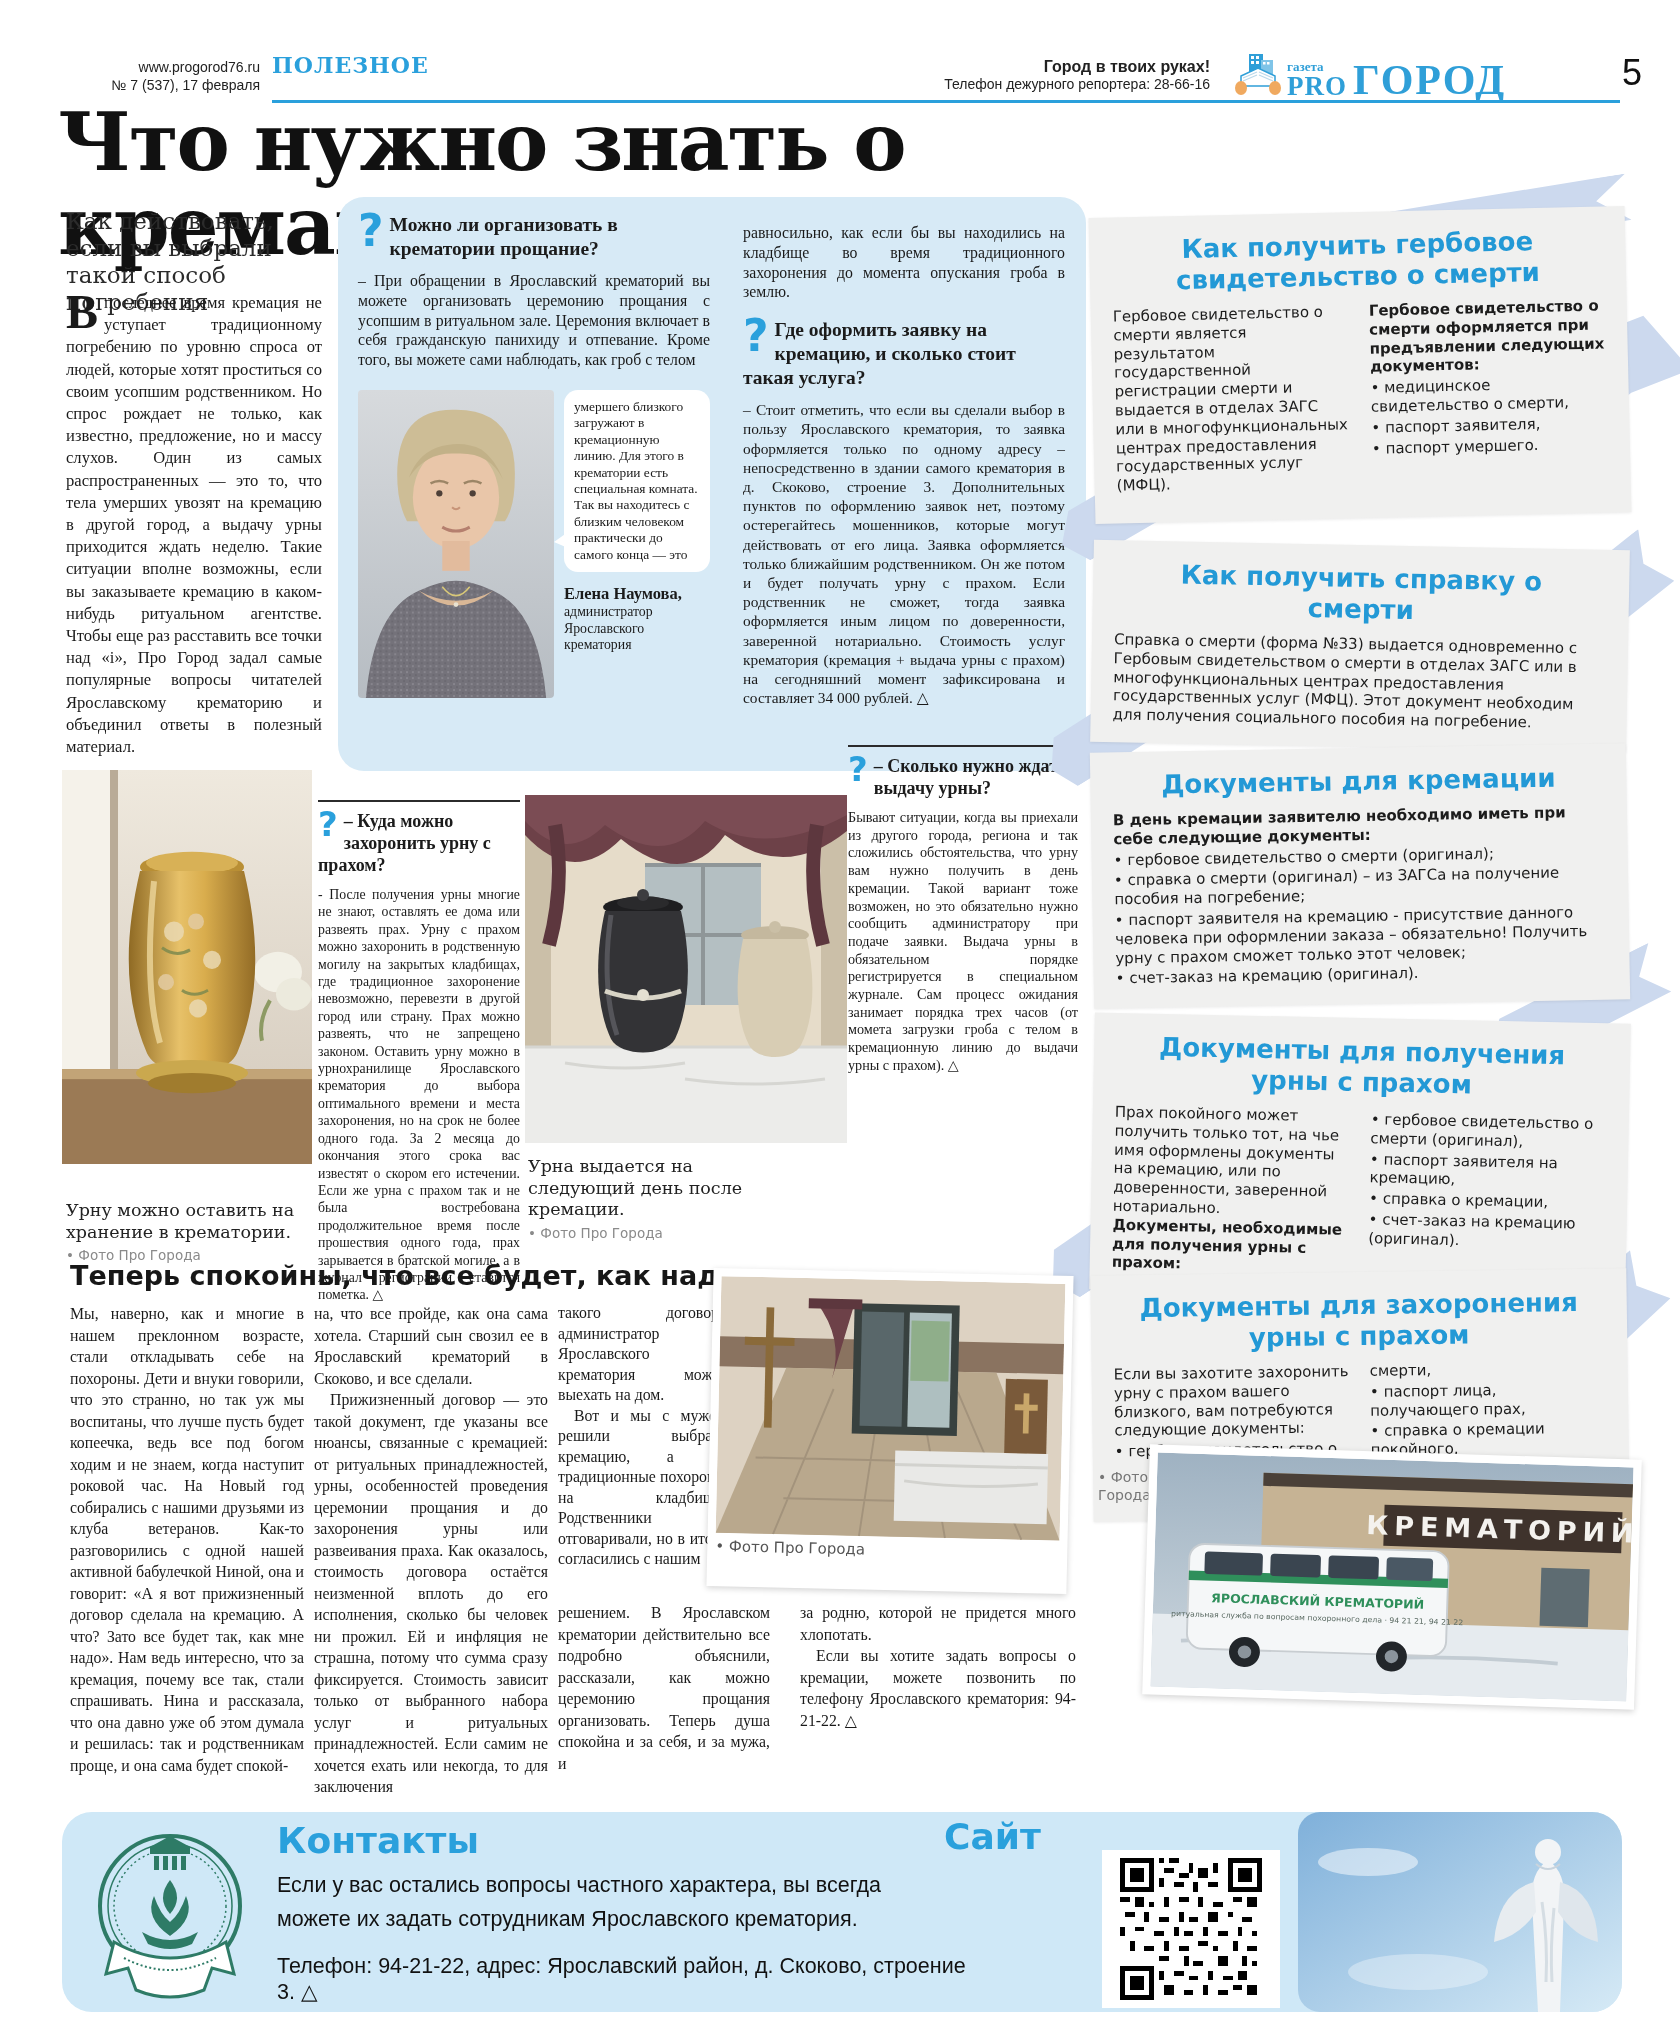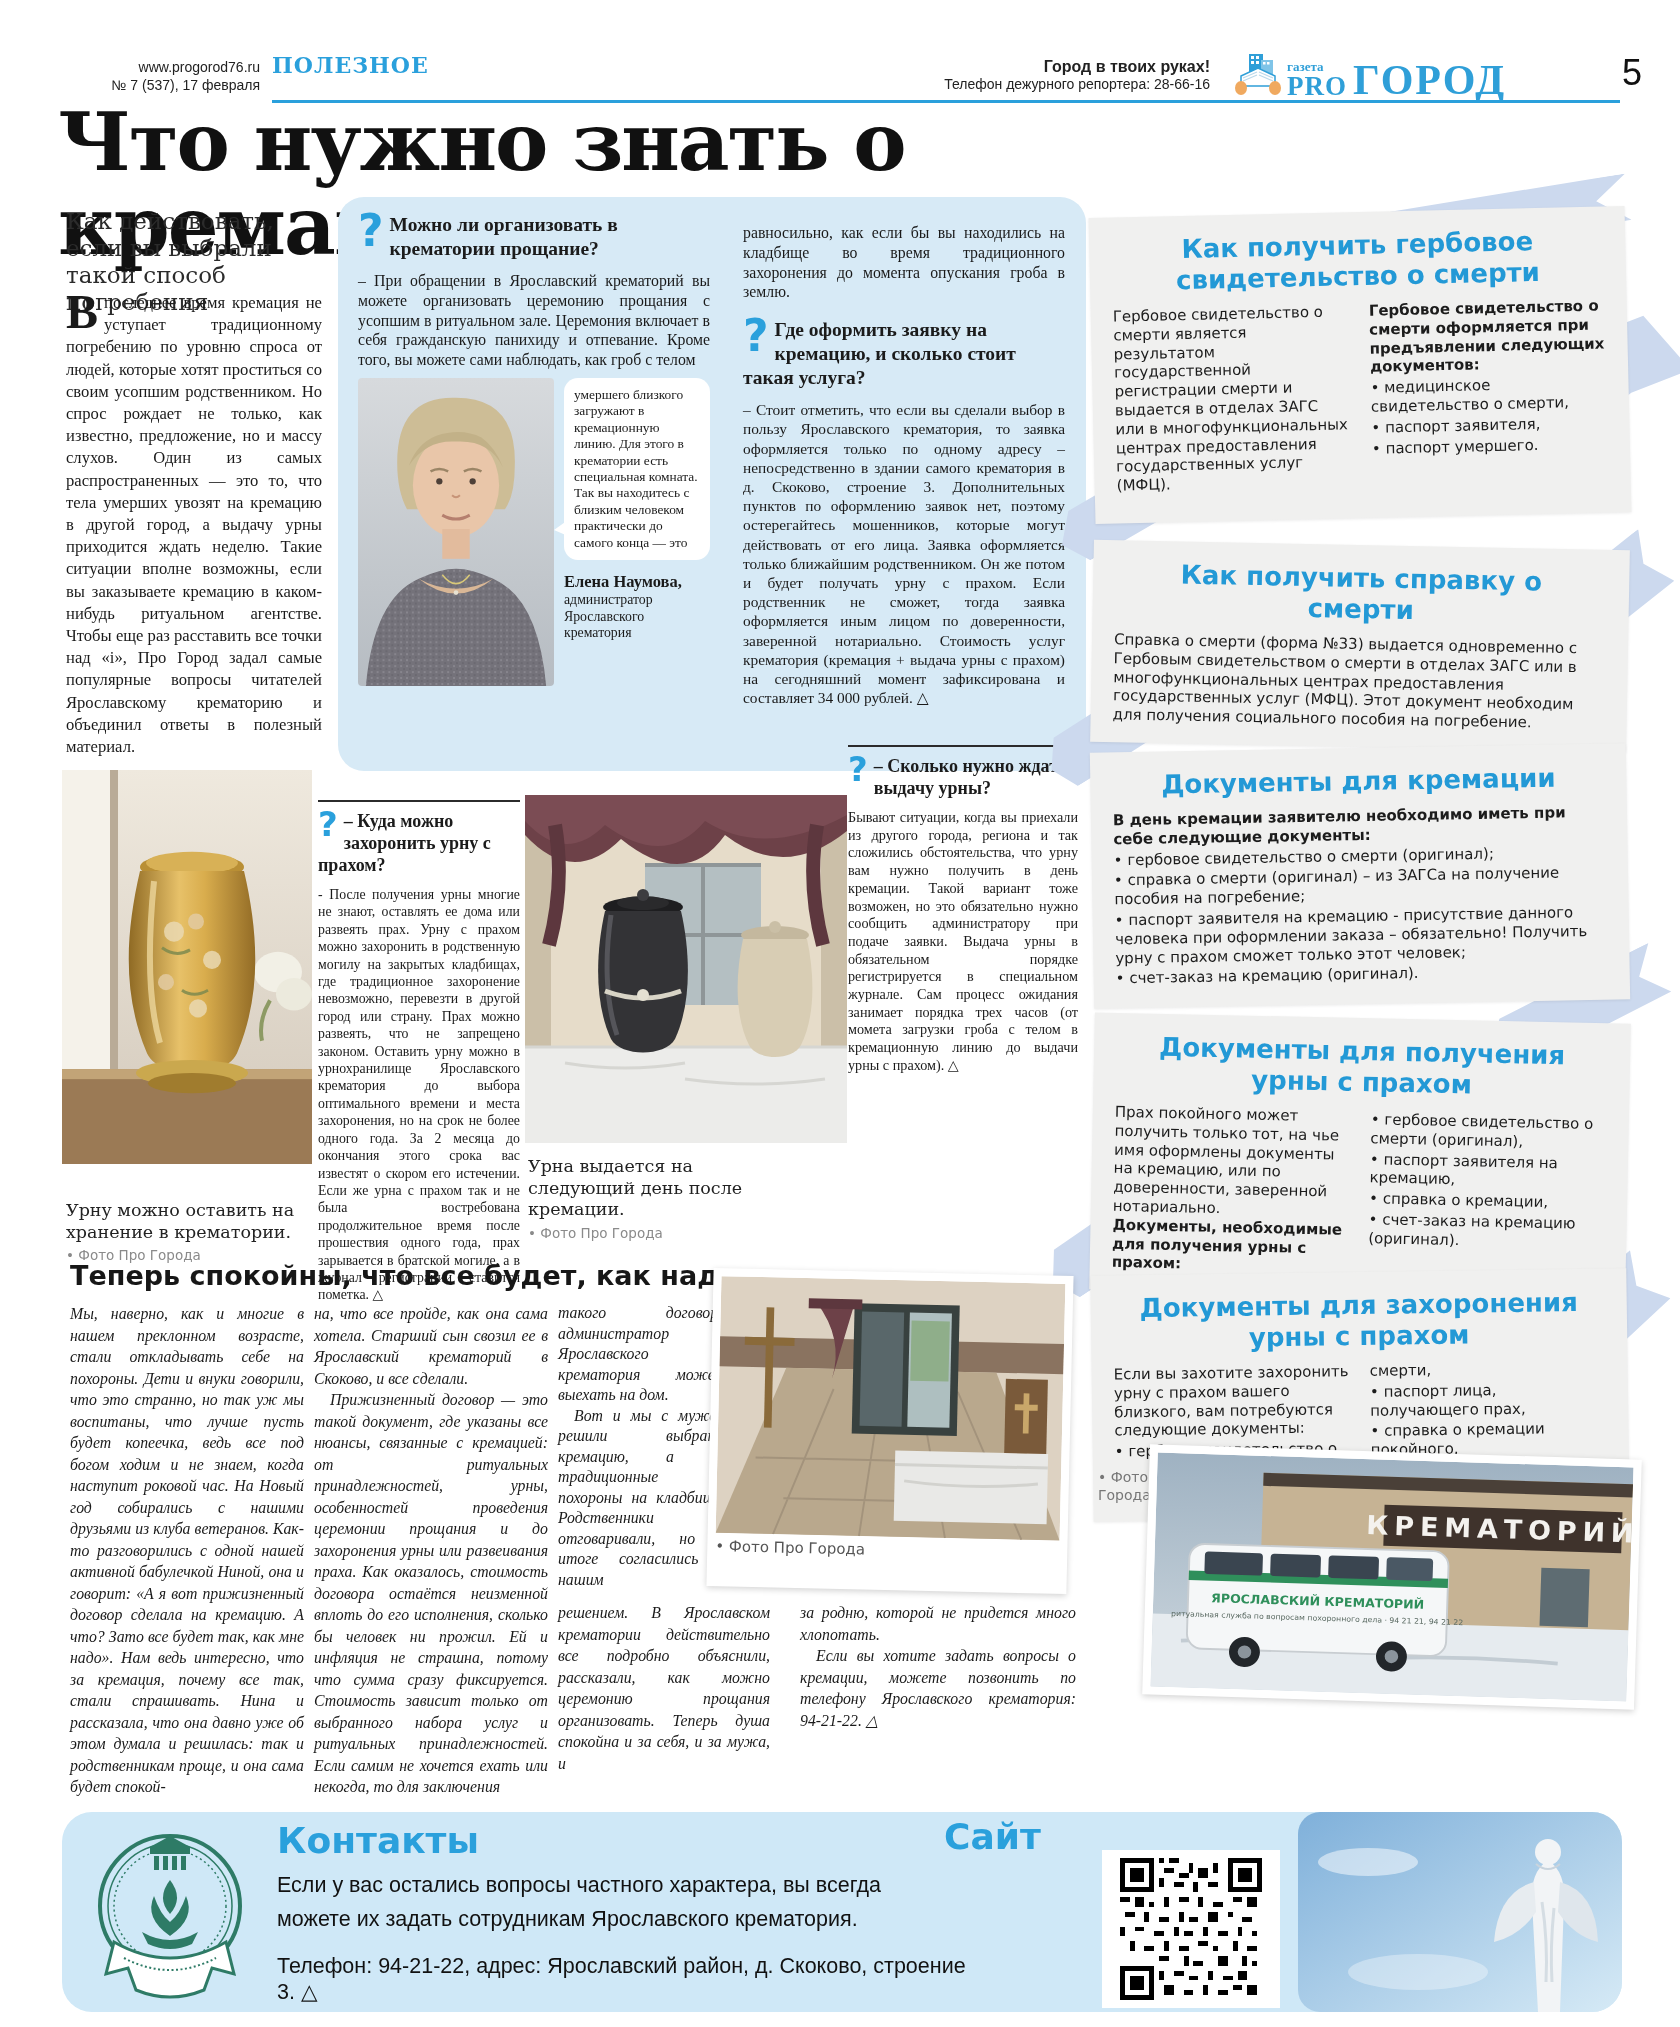--- a/index.html
+++ b/index.html
@@ -34,21 +34,21 @@
   .dropcap { float:left; font-size:48px; line-height:40px; font-weight:bold; padding-right:6px; }
 
   
   .qa-box { left:338px; top:197px; width:748px; height:574px; background:#d7eaf6; border-radius:26px; overflow:hidden; }
   .qa-colL { position:absolute; left:20px; top:16px; width:352px; }
   .qa-colR { position:absolute; left:405px; top:26px; width:322px; }
   .qmark { float:left; font-family:"DejaVu Sans",sans-serif; font-weight:bold; font-size:44px;
            line-height:36px; color:#2aa0dc; padding-right:6px; }
   .question { font-weight:bold; font-size:19.5px; line-height:24px; color:#1b1b1b; }
   .answer { margin-top:10px; font-size:15.8px; line-height:19.8px; }
-  .photo-row { display:flex; margin-top:8px; }
+  .photo-row { display:flex; margin-top:20px; }
   .elena { width:196px; height:308px; flex:none; border-radius:4px; overflow:hidden; }
   .elena svg { display:block; width:100%; height:100%; }
   .bubble-col { margin-left:10px; width:146px; }
   .bubble { position:relative; background:#fff; border-radius:14px; padding:9px 10px; font-size:13.4px; line-height:16.4px; }
   .bubble:after { content:""; position:absolute; left:-10px; bottom:24px; width:0; height:0;
                   border-top:10px solid transparent; border-bottom:6px solid transparent; border-right:14px solid #fff; }
   .person-name { margin-top:12px; font-weight:bold; font-size:16.5px; }
   .person-role { font-size:13.8px; line-height:16.5px; }
 
   
@@ -87,21 +87,21 @@
 
   
   .van-cap { left:1098px; top:1468px; width:95px; font-family:"DejaVu Sans",sans-serif; font-size:14px;
              line-height:18px; color:#777; }
   .van-photo { left:1146px; top:1452px; width:492px; height:250px; background:#fff; padding:8px;
                transform:rotate(1.8deg); box-shadow:0 2px 6px rgba(0,0,0,0.18); }
   .van-photo svg { display:block; width:100%; height:100%; }
 
   
   .ba-title { left:70px; top:1260px; font-family:"DejaVu Sans",sans-serif; font-weight:bold; font-size:27px; color:#171717; }
-  .ba-col { font-size:15.8px; line-height:21.5px; text-align:justify;font-style:italic; }
+  .ba-col { font-size:15.8px; line-height:21.5px; text-align:justify; }
   .ba-col p + p { text-indent:16px; }
   .ba-c1 { left:70px;  top:1303px; width:234px; }
   .ba-c2 { left:314px; top:1303px; width:234px; }
   .ba-c3 { left:558px; top:1303px; width:168px; line-height:20.5px; }
   .ba-c3b { left:558px; top:1602px; width:212px; }
   .ba-c4 { left:800px; top:1602px; width:276px; }
   .ba-photo { left:710px; top:1272px; width:360px; height:318px; background:#fff; padding:8px;
               transform:rotate(1.3deg); box-shadow:0 2px 6px rgba(0,0,0,0.18); }
   .ba-photo svg { display:block; width:100%; height:85%; }
   .ba-photo .inpic-credit { margin-top:4px; font-family:"DejaVu Sans",sans-serif; font-size:15px; color:#555; }

